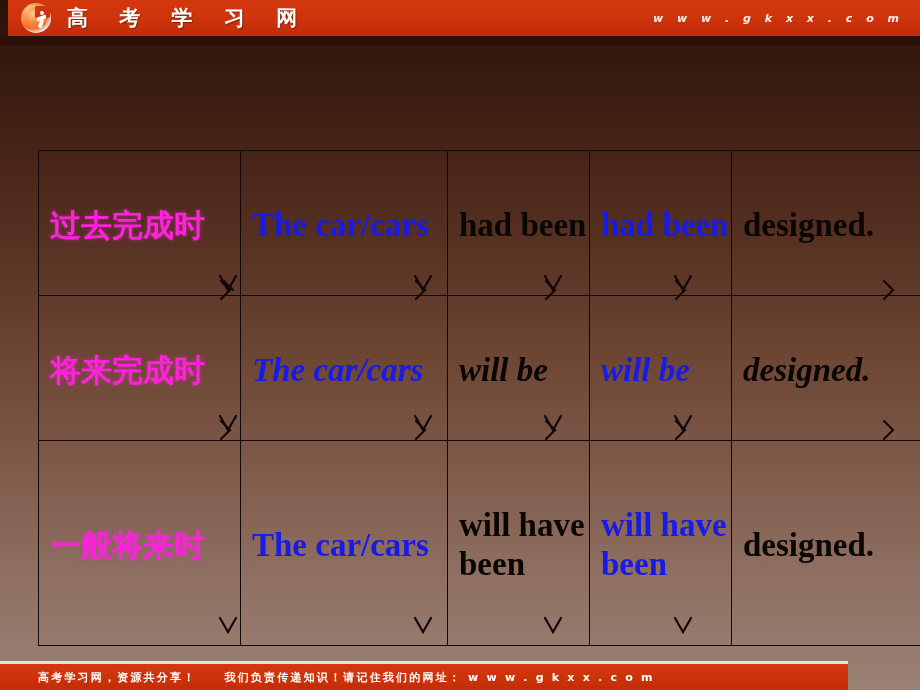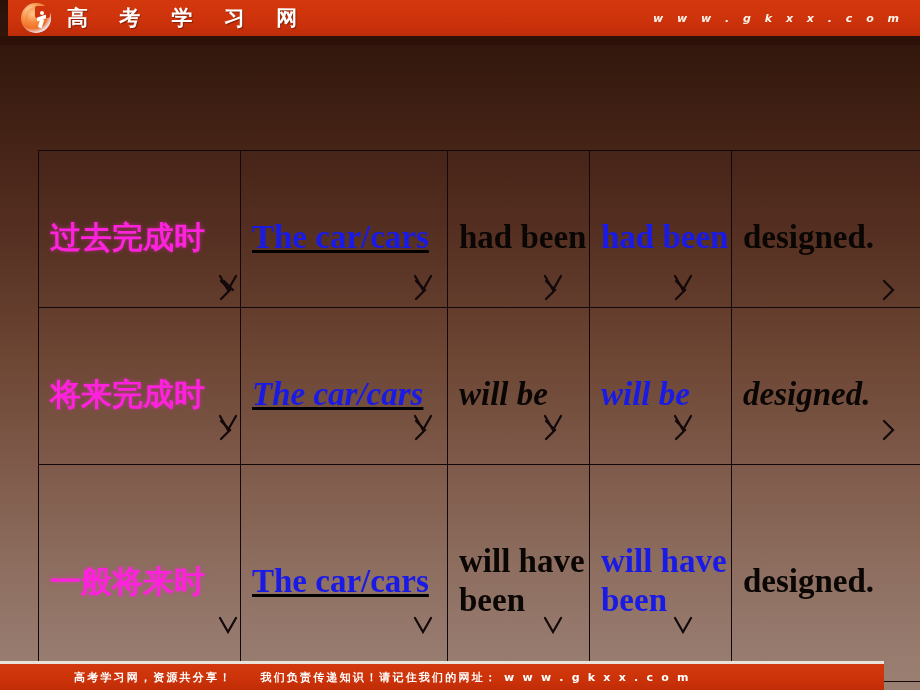--- a/index.html
+++ b/index.html
@@ -138,26 +138,26 @@
   }
   table.tense-table {
     width: 859px;
     height: 484px;
     border-collapse: collapse;
     table-layout: fixed;
   }
   table.tense-table td {
     border: 1.6px solid #13090a;
     vertical-align: middle;
-    padding: 16px 0 0 11px;
+    padding: 4px 0 0 11px;
     line-height: 1.18;
     position: relative;
   }
   .c0 { width: 190px; }
-  .c1 { width: 195px; text-decoration: underline; }
+  .c1 { width: 195px; }
   .c2 { width: 130px; }
   .c3 { width: 130px; }
   .c4 { width: 214px; }
 
   .row1 td { height: 140px; }
   .row2 td { height: 140px; }
   .row3 td { height: 200px; }
 
   .cn {
     color: #ff22dd;
@@ -186,21 +186,20 @@
   .footer {
     position: absolute;
     left: 0; bottom: 0;
     width: 848px;
     height: 26px;
     background: linear-gradient(to bottom, #d2390e 0%, #cb3209 60%, #c02d07 100%);
     border-top: 3px solid #e8e2d8;
     display: flex;
     align-items: center;
     z-index: 10;
-    padding-left: 36px;
   }
   .footer-text {
     color: #ffffff;
     font-family: "DejaVu Sans", sans-serif;
     font-size: 11px;
     font-weight: bold;
     letter-spacing: 2.2px;
     margin-left: 38px;
     white-space: nowrap;
   }

